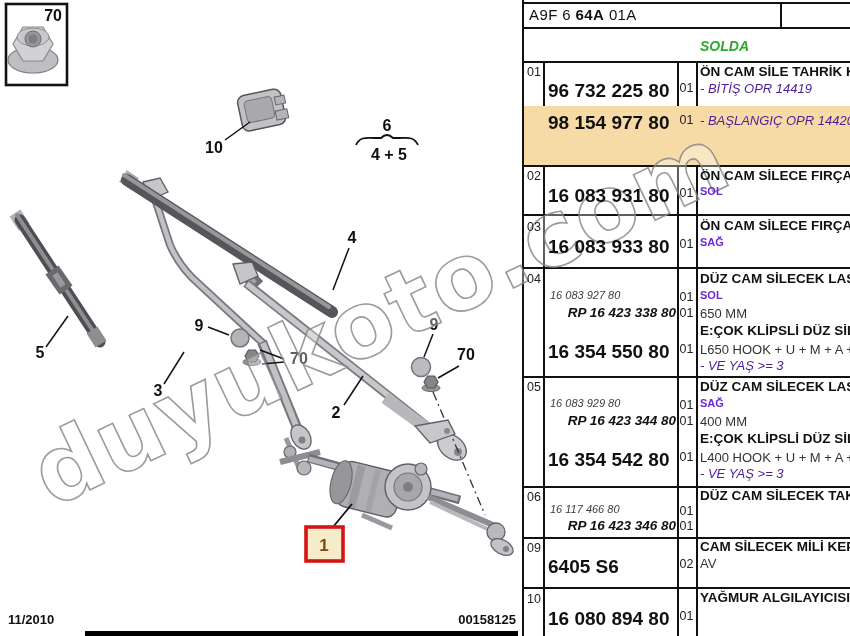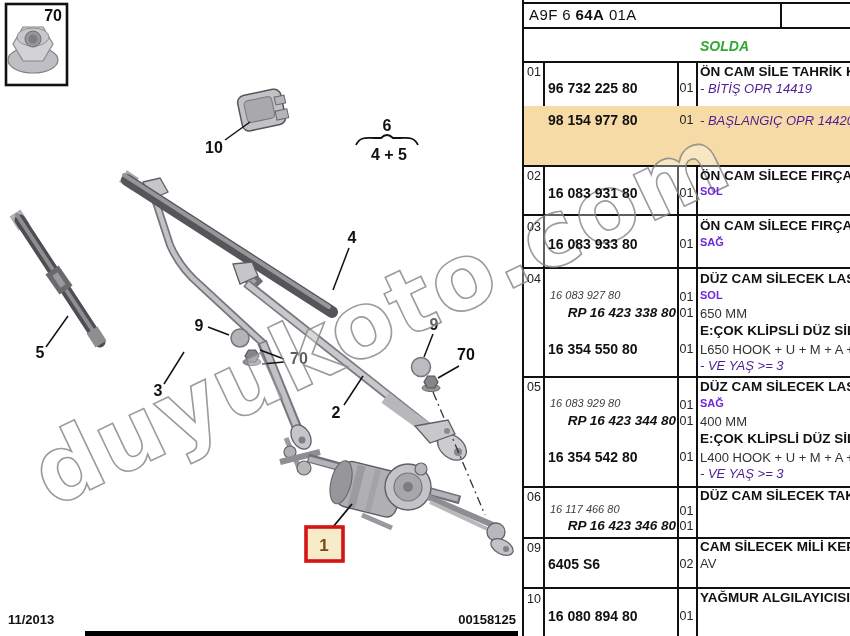--- a/index.html
+++ b/index.html
@@ -12,21 +12,21 @@
   .abs{position:absolute;white-space:nowrap;}
   
   .hline{position:absolute;height:2px;background:#111;}
   .vline{position:absolute;width:2px;background:#111;}
   .hl-band{position:absolute;background:#f6dba6;}
   
   .title{font-size:15px;color:#111;letter-spacing:.4px;}
   .title b{font-weight:bold;}
   .side{font-size:14px;font-style:italic;font-weight:bold;color:#2fa82f;}
   .rownum{font-size:12.5px;color:#222;}
-  .pn{font-size:14px;font-weight:bold;color:#111;}
+  .pn{font-size:19px;font-weight:bold;color:#111;}
   .pn-it{font-size:11px;font-style:italic;color:#3c3c3c;}
   .pn-rp{font-size:13.5px;font-style:italic;font-weight:bold;color:#111;text-align:right;width:128px;}
   .qty{font-size:12.5px;color:#222;width:19px;text-align:center;}
   .d-title{font-size:13.5px;font-weight:bold;color:#111;}
   .d-sub{font-size:11px;font-weight:bold;color:#6d28d9;}
   .d-reg{font-size:13px;color:#333;text-align:right;}
   .green{font-size:13px;font-style:italic;color:#4c1d95;}
   .foot{font-size:13px;font-weight:bold;color:#111;}
   .blackbar{position:absolute;background:#000;}
   svg text{font-family:"Liberation Sans",sans-serif;}
@@ -255,15 +255,15 @@
   <div class="abs pn" style="left:548px;top:556px;z-index:4">6405 S6</div>
   <div class="abs qty" style="left:677px;top:557px;z-index:4">02</div>
   <div class="abs d-reg" style="left:700px;top:556px;z-index:4">AV</div>
 
   <div class="abs rownum" style="left:527px;top:592px;z-index:4">10</div>
   <div class="abs d-title" style="left:700px;top:590px;z-index:4">YAĞMUR ALGILAYICISI</div>
   <div class="abs pn" style="left:548px;top:608px;z-index:4">16 080 894 80</div>
   <div class="abs qty" style="left:677px;top:609px;z-index:4">01</div>
 </div>
 
-<div class="abs foot" style="left:8px;top:612px;z-index:4">11/2013</div>
+<div class="abs foot" style="left:8px;top:612px;z-index:4">11/2010</div>
 <div class="abs foot" style="left:400px;top:612px;width:116px;text-align:right;z-index:4">00158125</div>
 <div class="blackbar" style="left:85px;top:631px;width:433px;height:5px;z-index:4"></div>
 
 </body></html>

